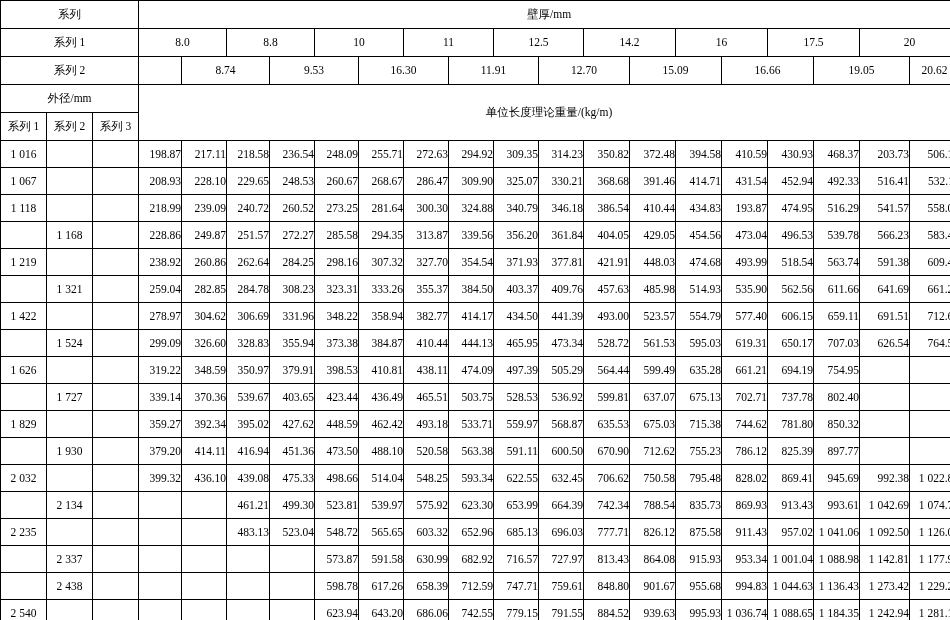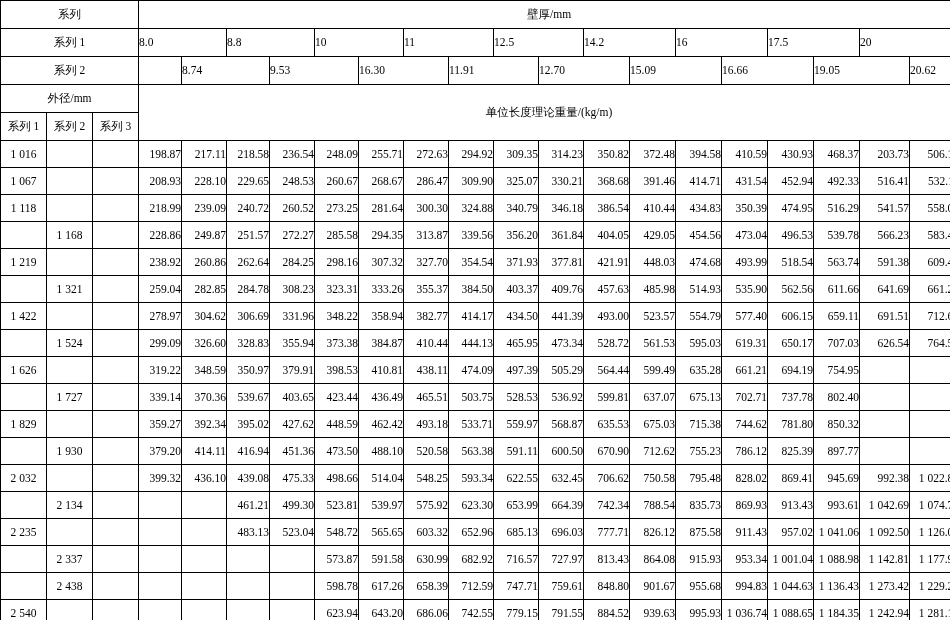--- a/index.html
+++ b/index.html
@@ -32,21 +32,21 @@
     font-weight: normal;
     font-size: 11.5px;
     line-height: 1.05;
     vertical-align: middle;
     overflow: hidden;
     white-space: nowrap;
   }
   
   tr.hdr td { height: 27px; }
 
-  .c { }
+  .c { text-align: center; }
 
   
   .lab {
     text-align: center;
     font-size: 12px;
   }
   .num {
     text-align: right;
     padding-right: 4px;
     font-size: 11.5px;
@@ -192,21 +192,21 @@
         <td class="num">260.52</td>
         <td class="num">273.25</td>
         <td class="num">281.64</td>
         <td class="num">300.30</td>
         <td class="num">324.88</td>
         <td class="num">340.79</td>
         <td class="num">346.18</td>
         <td class="num">386.54</td>
         <td class="num">410.44</td>
         <td class="num">434.83</td>
-        <td class="num">350.39</td>
+        <td class="num">193.87</td>
         <td class="num">474.95</td>
         <td class="num">516.29</td>
         <td class="num">541.57</td>
         <td class="num">558.04</td>
       </tr>
       <tr>
         <td class="dia"></td>
         <td class="dia">1 168</td>
         <td class="dia"></td>
         <td class="num">228.86</td>

